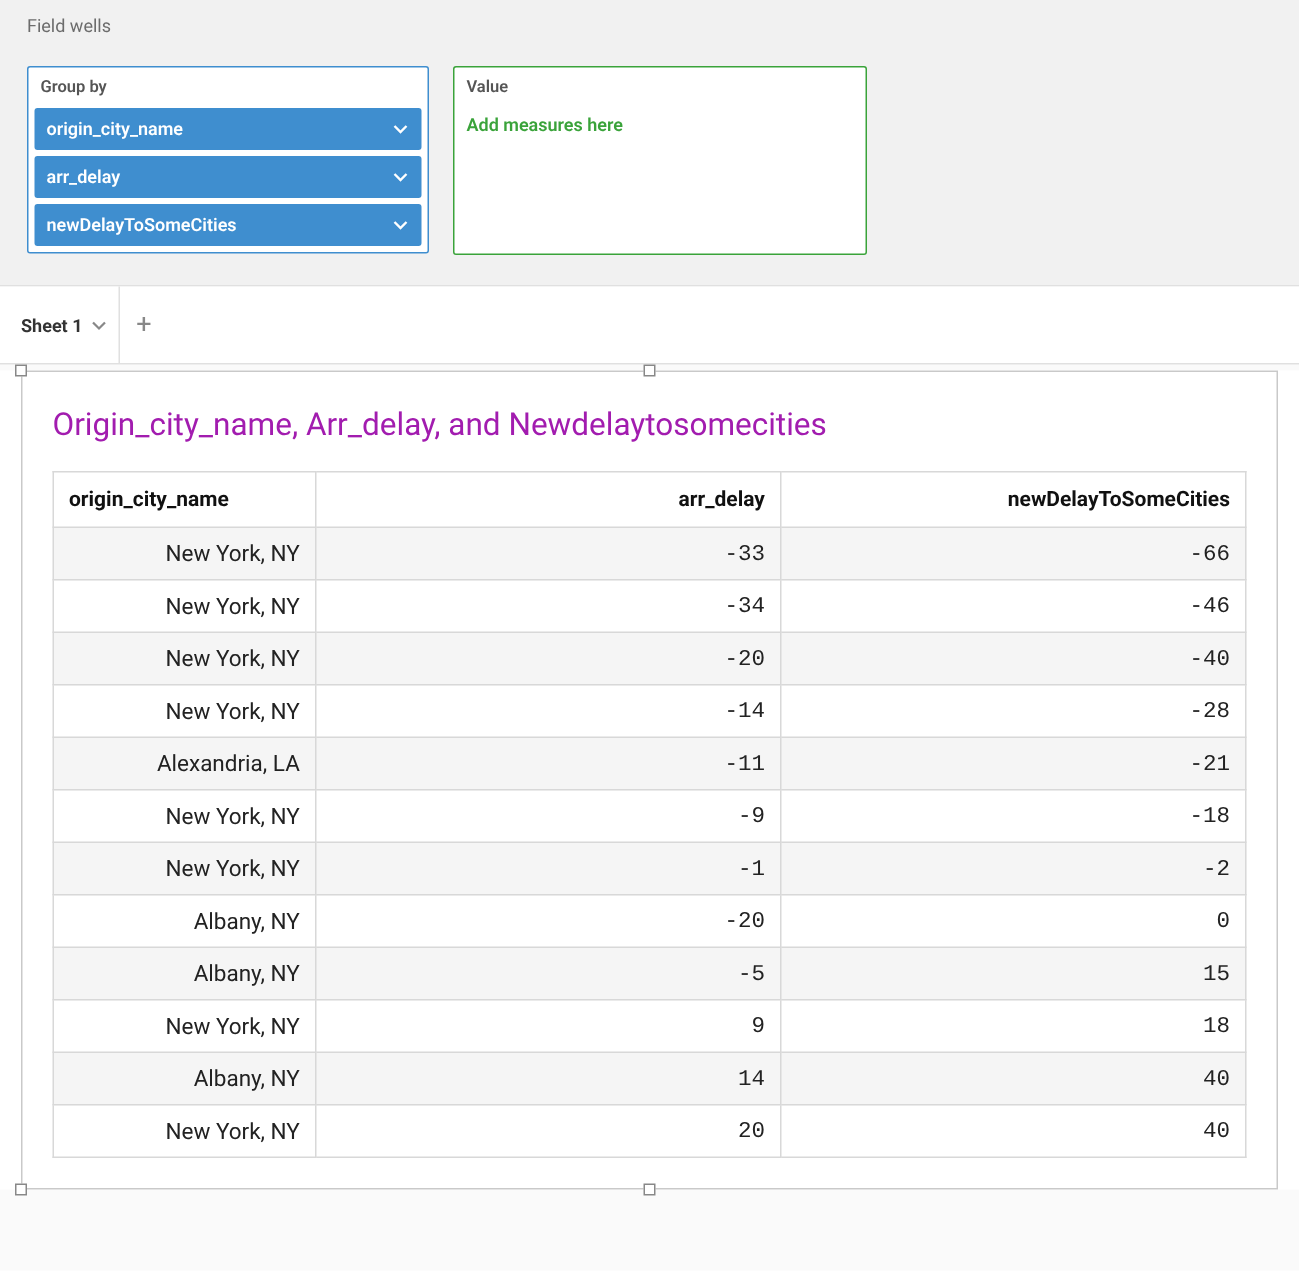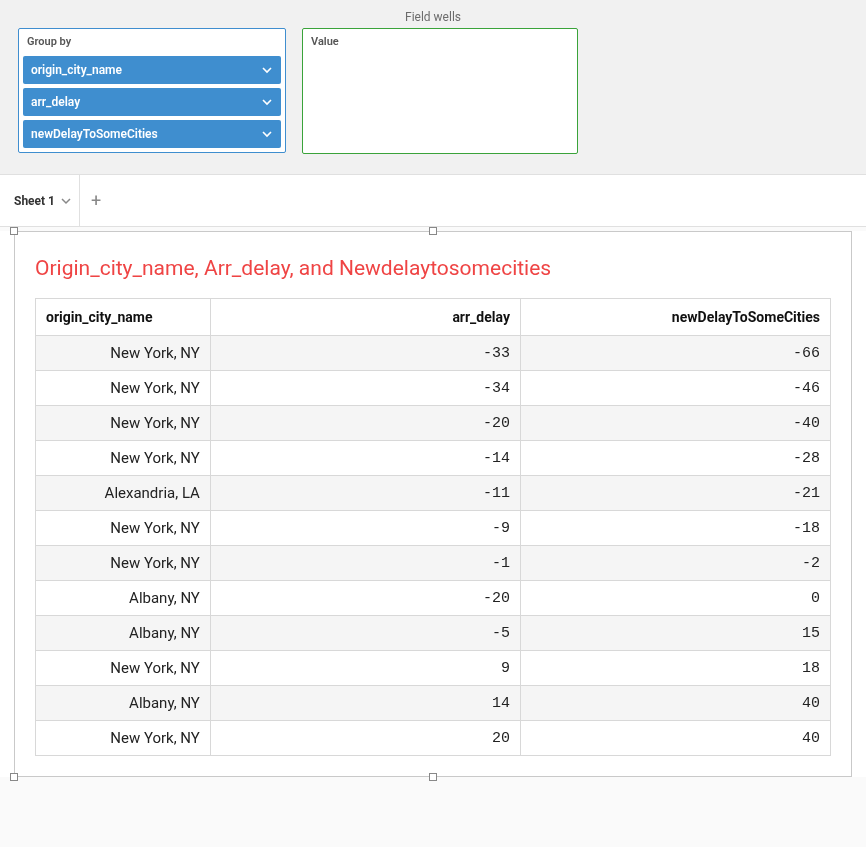--- a/index.html
+++ b/index.html
@@ -11,22 +11,21 @@
       color: #222;
     }
     .field-wells-area {
       background: #F1F1F1;
       padding: 10px 18px 20px 18px;
       border-bottom: 1px solid #e0e0e0;
     }
     .field-wells-title {
       font-size: 12px;
       color: #6c6c6c;
-      margin-bottom: 4px;
-      text-align: center;
+      margin-bottom: 20px;
     }
     .wells-row {
       display: flex;
       gap: 16px;
       align-items: flex-start;
     }
     .well-box {
       background: #fff;
       border: 1px solid #3F8ECF;
       border-radius: 2px;
@@ -118,21 +117,21 @@
       height: 8px;
       background: #fff;
       border: 1px solid #888;
     }
     .sel-handle.tl { top: -5px; left: -5px; }
     .sel-handle.tc { top: -5px; left: 50%; margin-left: -4px; }
     .sel-handle.bc { bottom: -5px; left: 50%; margin-left: -4px; }
     .sel-handle.bl { bottom: -5px; left: -5px; }
     .visual-title {
       font-size: 21px;
-      color: #ef4444;
+      color: #a21caf;
       margin-bottom: 18px;
       font-weight: 400;
     }
     table.data {
       width: 100%;
       border-collapse: collapse;
       table-layout: fixed;
     }
     table.data th {
       font-size: 14px;
@@ -184,20 +183,21 @@
             <span class="pill-chevron">
               <svg width="12" height="12" viewBox="0 0 12 12">
                 <path d="M2 4 L6 8 L10 4" fill="none" stroke="#fff" stroke-width="1.6"></path>
               </svg>
             </span>
           </div>
         </div>
     </div>
     <div class="well-box value">
       <div class="well-label">Value</div>
+      <div class="placeholder">Add measures here</div>
     </div>
   </div>
 </div>
 
 <div class="sheet-bar">
   <div class="sheet-tab">
     <span>Sheet 1</span>
     <span>
       <svg width="10" height="10" viewBox="0 0 10 10">
           <path d="M1 3 L5 7 L9 3" fill="none" stroke="#888" stroke-width="1.5"></path>

